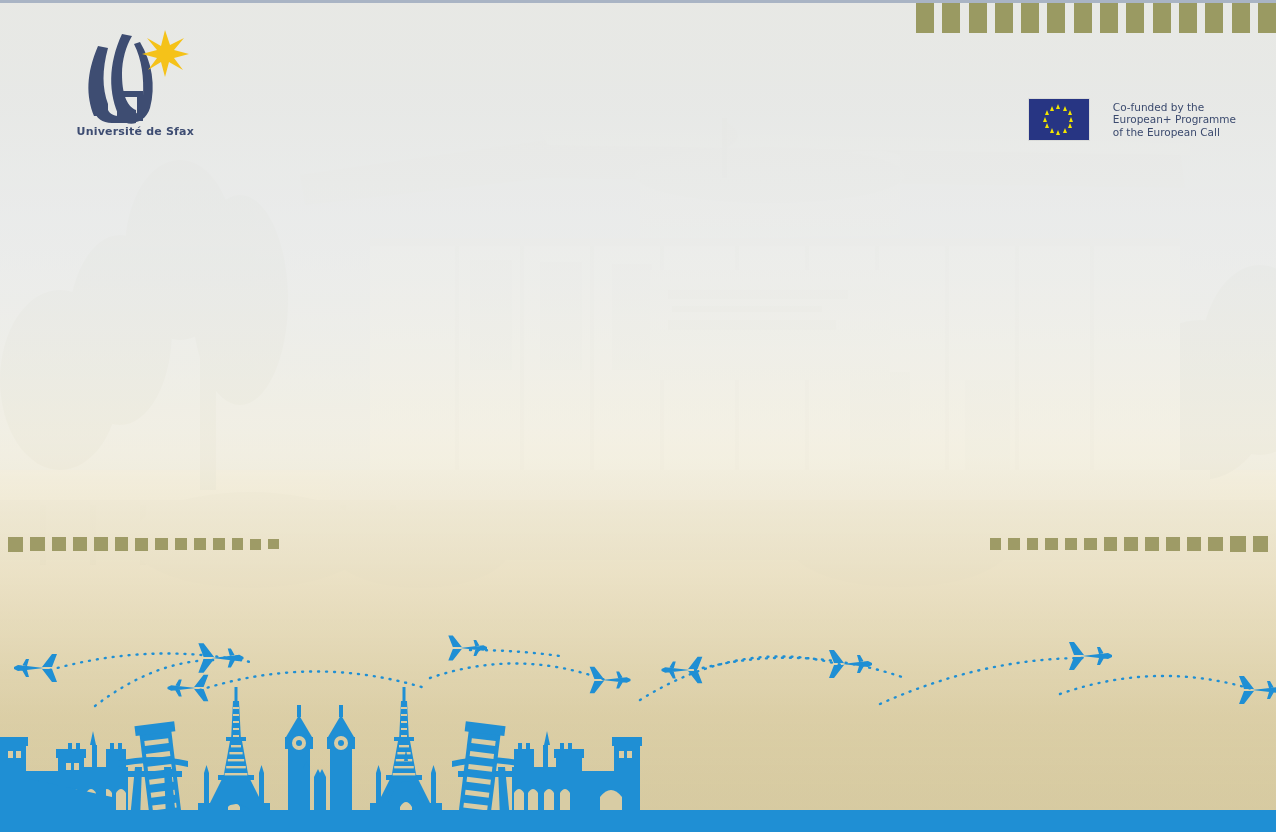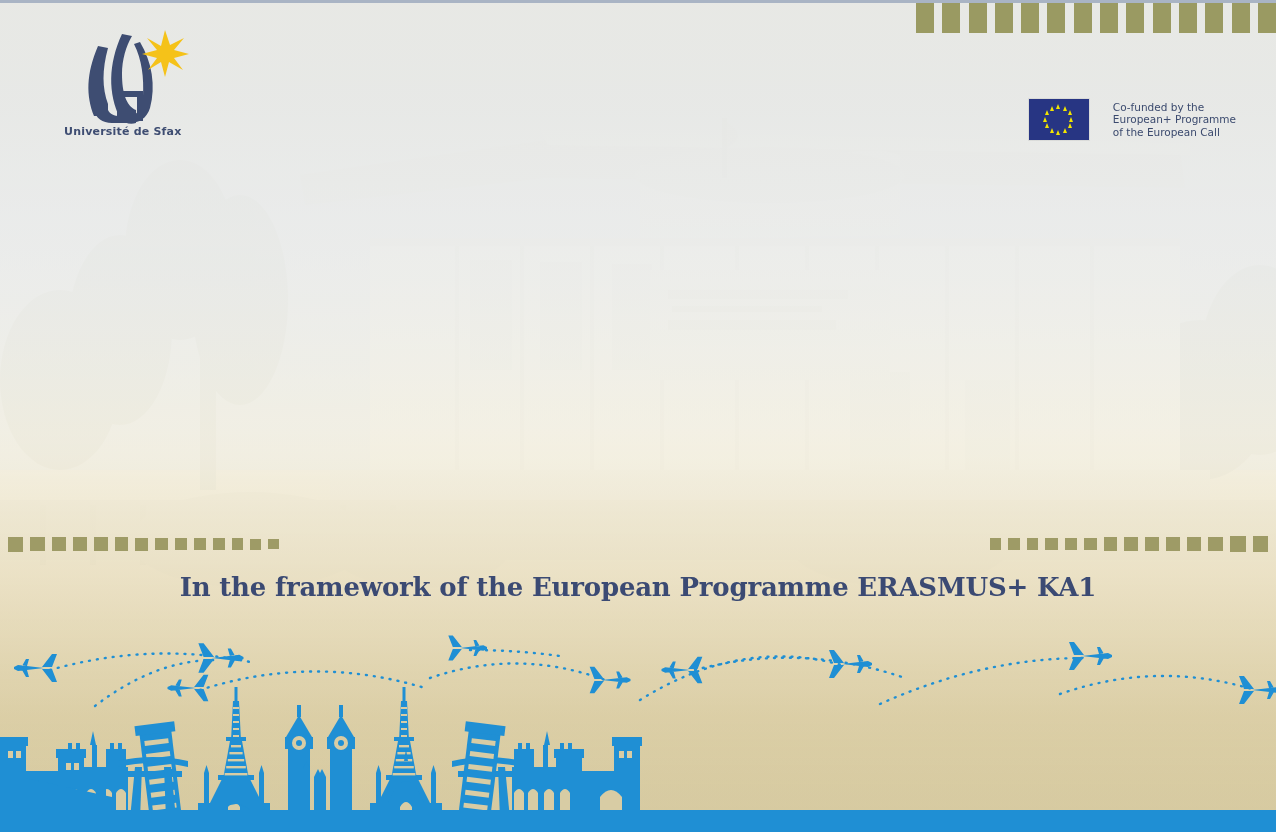--- a/index.html
+++ b/index.html
@@ -55,21 +55,21 @@
     display:flex;justify-content:space-between;align-items:flex-start;
   }
   .topbars i{display:block;width:18px;height:30px;background:#9a9a62;}
 
   
   .logo-sfax{
     position:absolute;left:64px;top:22px;width:130px;height:120px;
   }
   .logo-caption{
     position:absolute;left:64px;top:125px;width:130px;
-    text-align:left;
+    text-align:right;
     font-family:"DejaVu Sans", sans-serif;
     font-weight:bold;font-size:11px;color:#3e4d72;letter-spacing:.2px;
   }
   .header-title{
     position:absolute;left:0;top:72px;width:1276px;text-align:center;
     font-family:"DejaVu Serif", serif;
     font-weight:bold;font-size:34px;color:#3d4a70;
     letter-spacing:.4px;
     text-shadow:0 1px 0 rgba(255,255,255,.55);
   }
@@ -296,21 +296,20 @@
       <i style="background: rgb(158, 155, 102); height: 13.2px; width: 13.2px; align-self: center;"></i>
       <i style="background: rgb(158, 155, 102); height: 13.6px; width: 13.6px; align-self: center;"></i>
       <i style="background: rgb(158, 155, 102); height: 13.9px; width: 13.9px; align-self: center;"></i>
       <i style="background: rgb(158, 155, 102); height: 14.2px; width: 14.2px; align-self: center;"></i>
       <i style="background: rgb(158, 155, 102); height: 14.5px; width: 14.5px; align-self: center;"></i>
       <i style="background: rgb(158, 155, 102); height: 14.9px; width: 14.9px; align-self: center;"></i>
       <i style="background: rgb(158, 155, 102); height: 15.2px; width: 15.2px; align-self: center;"></i>
       <i style="background: rgb(158, 155, 102); height: 15.5px; width: 15.5px; align-self: center;"></i>
     </div>
 
-  <div class="subhead">In the framework of the European Programme ERASMUS+ KA1</div>
 
   <svg class="planes" id="planes" viewBox="0 0 1276 110">
       <path d="M50,62 Q152.5,33 255,55" fill="none" stroke="#1f8fd4" stroke-width="2.4" stroke-linecap="round" stroke-dasharray="1 7"></path>
       <g transform="translate(44,60) scale(-1,1)">
         <path d="M0,0 L26,-3 L30,-1 L30,1 L26,3 L0,0 Z M2,-1 L-8,-14 L-13,-14 L-8,-1 Z M2,1 L-8,14 L-13,14 L-8,1 Z M22,-2 L18,-9 L15,-9 L17,-2 Z M22,2 L18,9 L15,9 L17,2 Z" fill="#1f8fd4"></path>
       </g>
       <path d="M95,98 Q155,52 215,52" fill="none" stroke="#1f8fd4" stroke-width="2.4" stroke-linecap="round" stroke-dasharray="1 7"></path>
       <g transform="translate(212,50) scale(1.05,1.05)">
         <path d="M0,0 L26,-3 L30,-1 L30,1 L26,3 L0,0 Z M2,-1 L-8,-14 L-13,-14 L-8,-1 Z M2,1 L-8,14 L-13,14 L-8,1 Z M22,-2 L18,-9 L15,-9 L17,-2 Z M22,2 L18,9 L15,9 L17,2 Z" fill="#1f8fd4"></path>
       </g>

